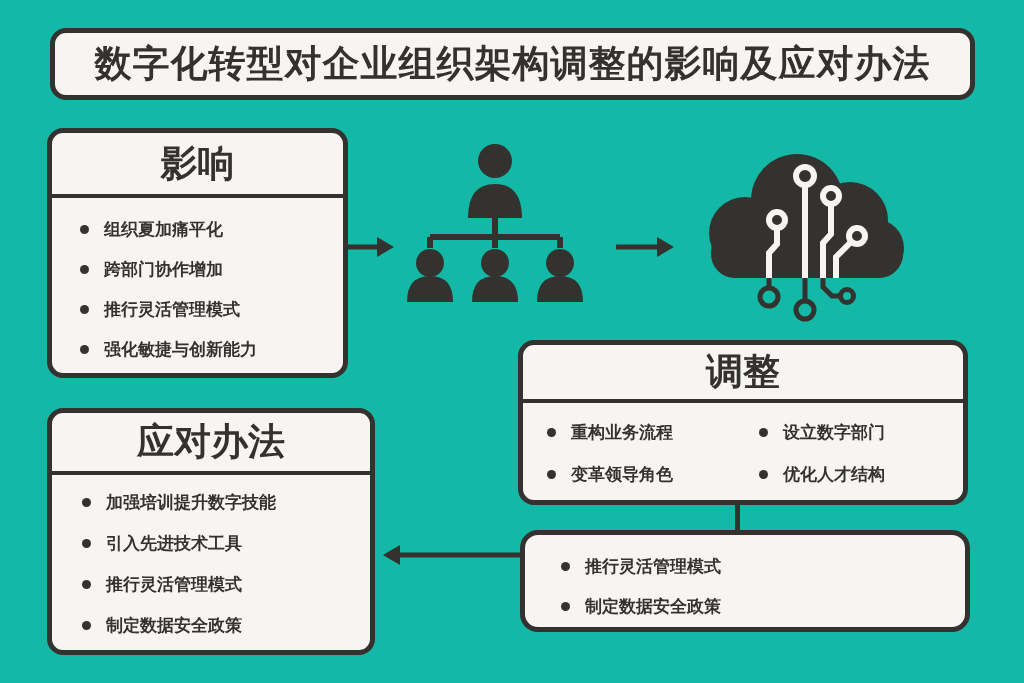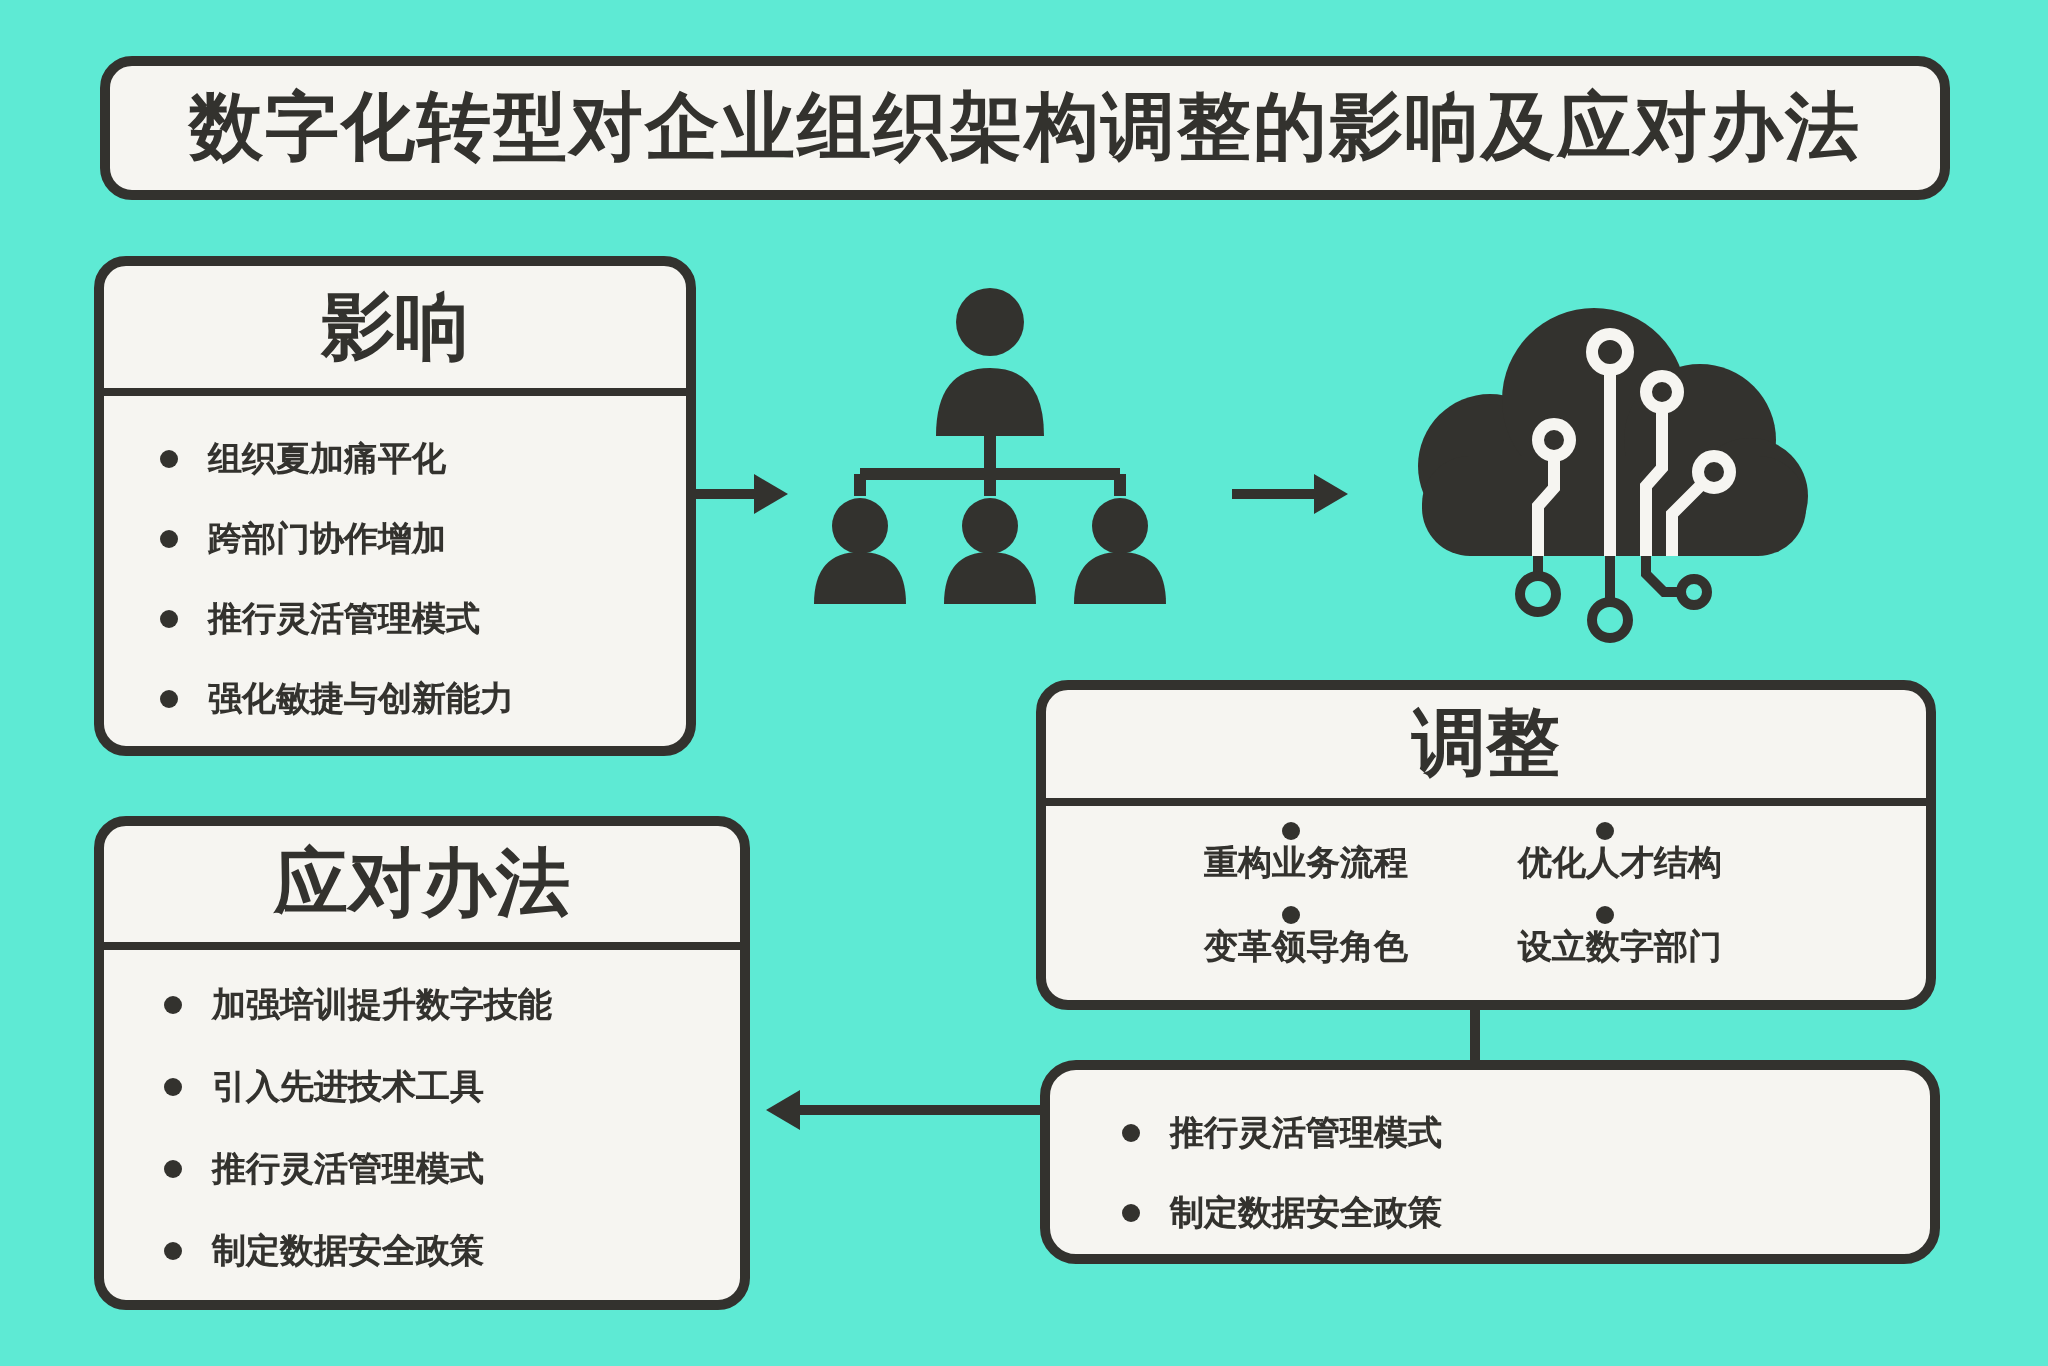--- a/index.html
+++ b/index.html
@@ -4,21 +4,21 @@
 <style>
   html, body { margin: 0; padding: 0; }
   body {
     font-family: "Liberation Sans", sans-serif;
     background: #d8d6d2;
   }
   .stage {
     position: relative;
     width: 1024px;
     height: 683px;
-    background: #5eead4;
+    background: #14b8a6;
     overflow: hidden;
     color: #33322e;
   }
   .box {
     position: absolute;
     background: #f6f5f1;
     border: 5px solid #33322e;
     border-radius: 16px;
     box-sizing: border-box;
   }
@@ -65,21 +65,21 @@
   
   .response-box { left: 47px; top: 408px; width: 328px; height: 247px; }
   .response-box .panel-header { height: 58px; }
   .response-box ul { padding: 7px 0 0 30px; }
   .response-box li { height: 41px; }
   
   .adjustment-box { left: 518px; top: 340px; width: 450px; height: 165px; }
   .adjustment-box .panel-header { height: 54px; font-family: Liberation Serif, serif; }
   .adjustment-cols { display: flex; padding: 8px 0 0 24px; }
   .adjustment-cols ul:first-child { width: 212px; }
-  .adjustment-box li { height: 42px; font-size: 24px; flex-direction: column; }
+  .adjustment-box li { height: 42px; font-size: 24px; }
   
   .actions-box { left: 520px; top: 530px; width: 450px; height: 102px; border-radius: 18px; }
   .actions-box ul { padding: 11px 0 0 36px; }
   .actions-box li { height: 40px; font-size: 24px; }
   
   .svg-abs { position: absolute; }
   .connector-vertical {
     position: absolute;
     left: 735px; top: 503px;
     width: 5px; height: 29px;
@@ -148,25 +148,25 @@
             <span>重构业务流程</span>
           </li>
         <li>
             <span class="dot"></span>
             <span>变革领导角色</span>
           </li>
       </ul>
       <ul class="bullets">
         <li>
             <span class="dot"></span>
+            <span>设立数字部门</span>
+          </li>
+        <li>
+            <span class="dot"></span>
             <span>优化人才结构</span>
-          </li>
-        <li>
-            <span class="dot"></span>
-            <span>设立数字部门</span>
           </li>
       </ul>
     </div>
   </div>
 
   <div class="box actions-box">
     <ul class="bullets">
       <li>
           <span class="dot"></span>
           <span>推行灵活管理模式</span>

